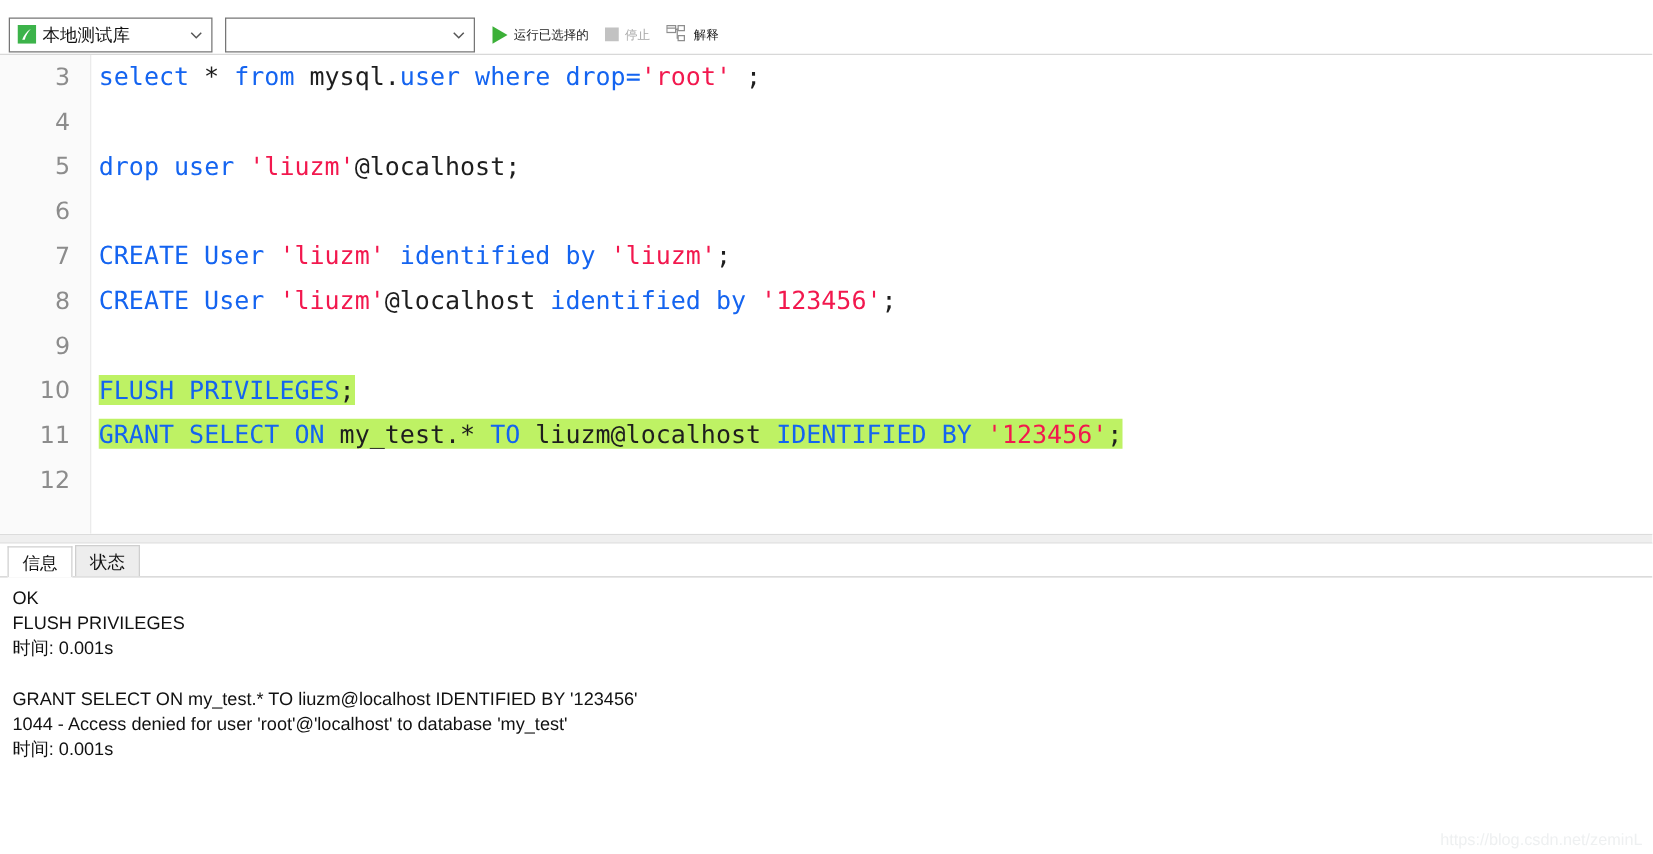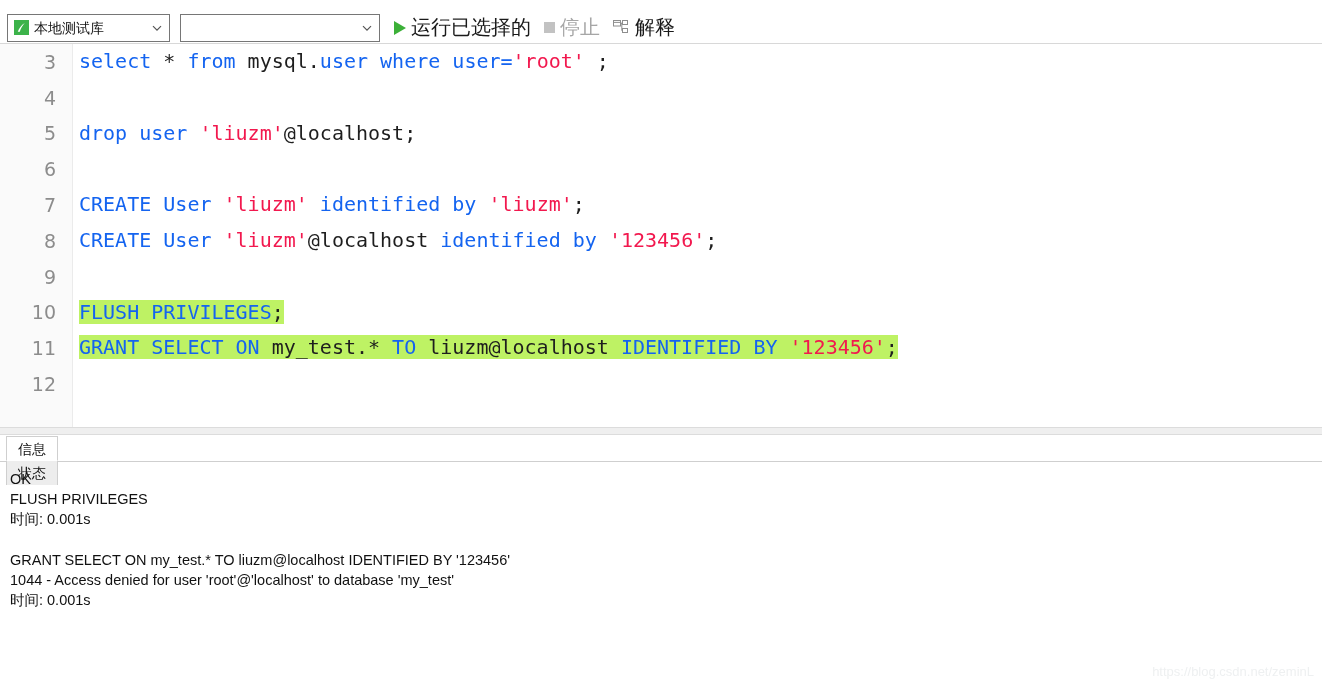--- a/index.html
+++ b/index.html
@@ -60,21 +60,21 @@
     flex: none;
     margin-right: 5px;
     display: block;
   }
 
   .tool-btn {
     display: flex;
     align-items: center;
     gap: 5px;
     margin-right: 13px;
-    font-size: 20px;
+    font-size: 10px;
     white-space: nowrap;
     color: #1a1a1a;
     text-align: center;
   }
   .tool-btn.disabled { color: #a6a6a6; }
   .play-tri {
     width: 0; height: 0; flex: none;
     border-left: 12px solid #3cb038;
     border-top: 7px solid transparent;
     border-bottom: 7px solid transparent;
@@ -143,25 +143,24 @@
 
   
   #result-panel {
     position: relative;
     height: 248px;
     background: #ffffff;
   }
   #tabbar {
     height: 26px;
     display: flex;
-    align-items: flex-start;
+    align-items: center;
     border-bottom: 1px solid #cfcfcf;
     padding-left: 6px;
     background: #ffffff;
-    flex-direction: column;
   }
   .tab {
     height: 25px;
     box-sizing: border-box;
     padding: 0 11px;
     font-size: 14px;
     line-height: 24px;
     border: 1px solid #cfcfcf;
     border-bottom: none;
     margin-right: 2px;
@@ -235,21 +234,21 @@
     </svg>
     <span>解释</span>
   </div>
 </div>
 
 <div id="editor">
   <div id="gutter"></div>
   <div class="code-area" id="code-area">
       <div class="code-line">
         <span class="ln">3</span>
-        <span class="code-text"><span class="kw">select</span><span class="pl"> </span><span class="pl">*</span><span class="pl"> </span><span class="kw">from</span><span class="pl"> mysql.</span><span class="kw">user</span><span class="pl"> </span><span class="kw">where</span><span class="pl"> </span><span class="kw">user=</span><span class="str">'root'</span><span class="pl"> ;</span></span>
+        <span class="code-text"><span class="kw">select</span><span class="pl"> </span><span class="pl">*</span><span class="pl"> </span><span class="kw">from</span><span class="pl"> mysql.</span><span class="kw">user</span><span class="pl"> </span><span class="kw">where</span><span class="pl"> </span><span class="kw">drop=</span><span class="str">'root'</span><span class="pl"> ;</span></span>
       </div>
       <div class="code-line">
         <span class="ln">4</span>
         <span class="code-text"></span>
       </div>
       <div class="code-line">
         <span class="ln">5</span>
         <span class="code-text"><span class="kw">drop</span><span class="pl"> </span><span class="kw">user</span><span class="pl"> </span><span class="str">'liuzm'</span><span class="pl">@localhost;</span></span>
       </div>
       <div class="code-line">

